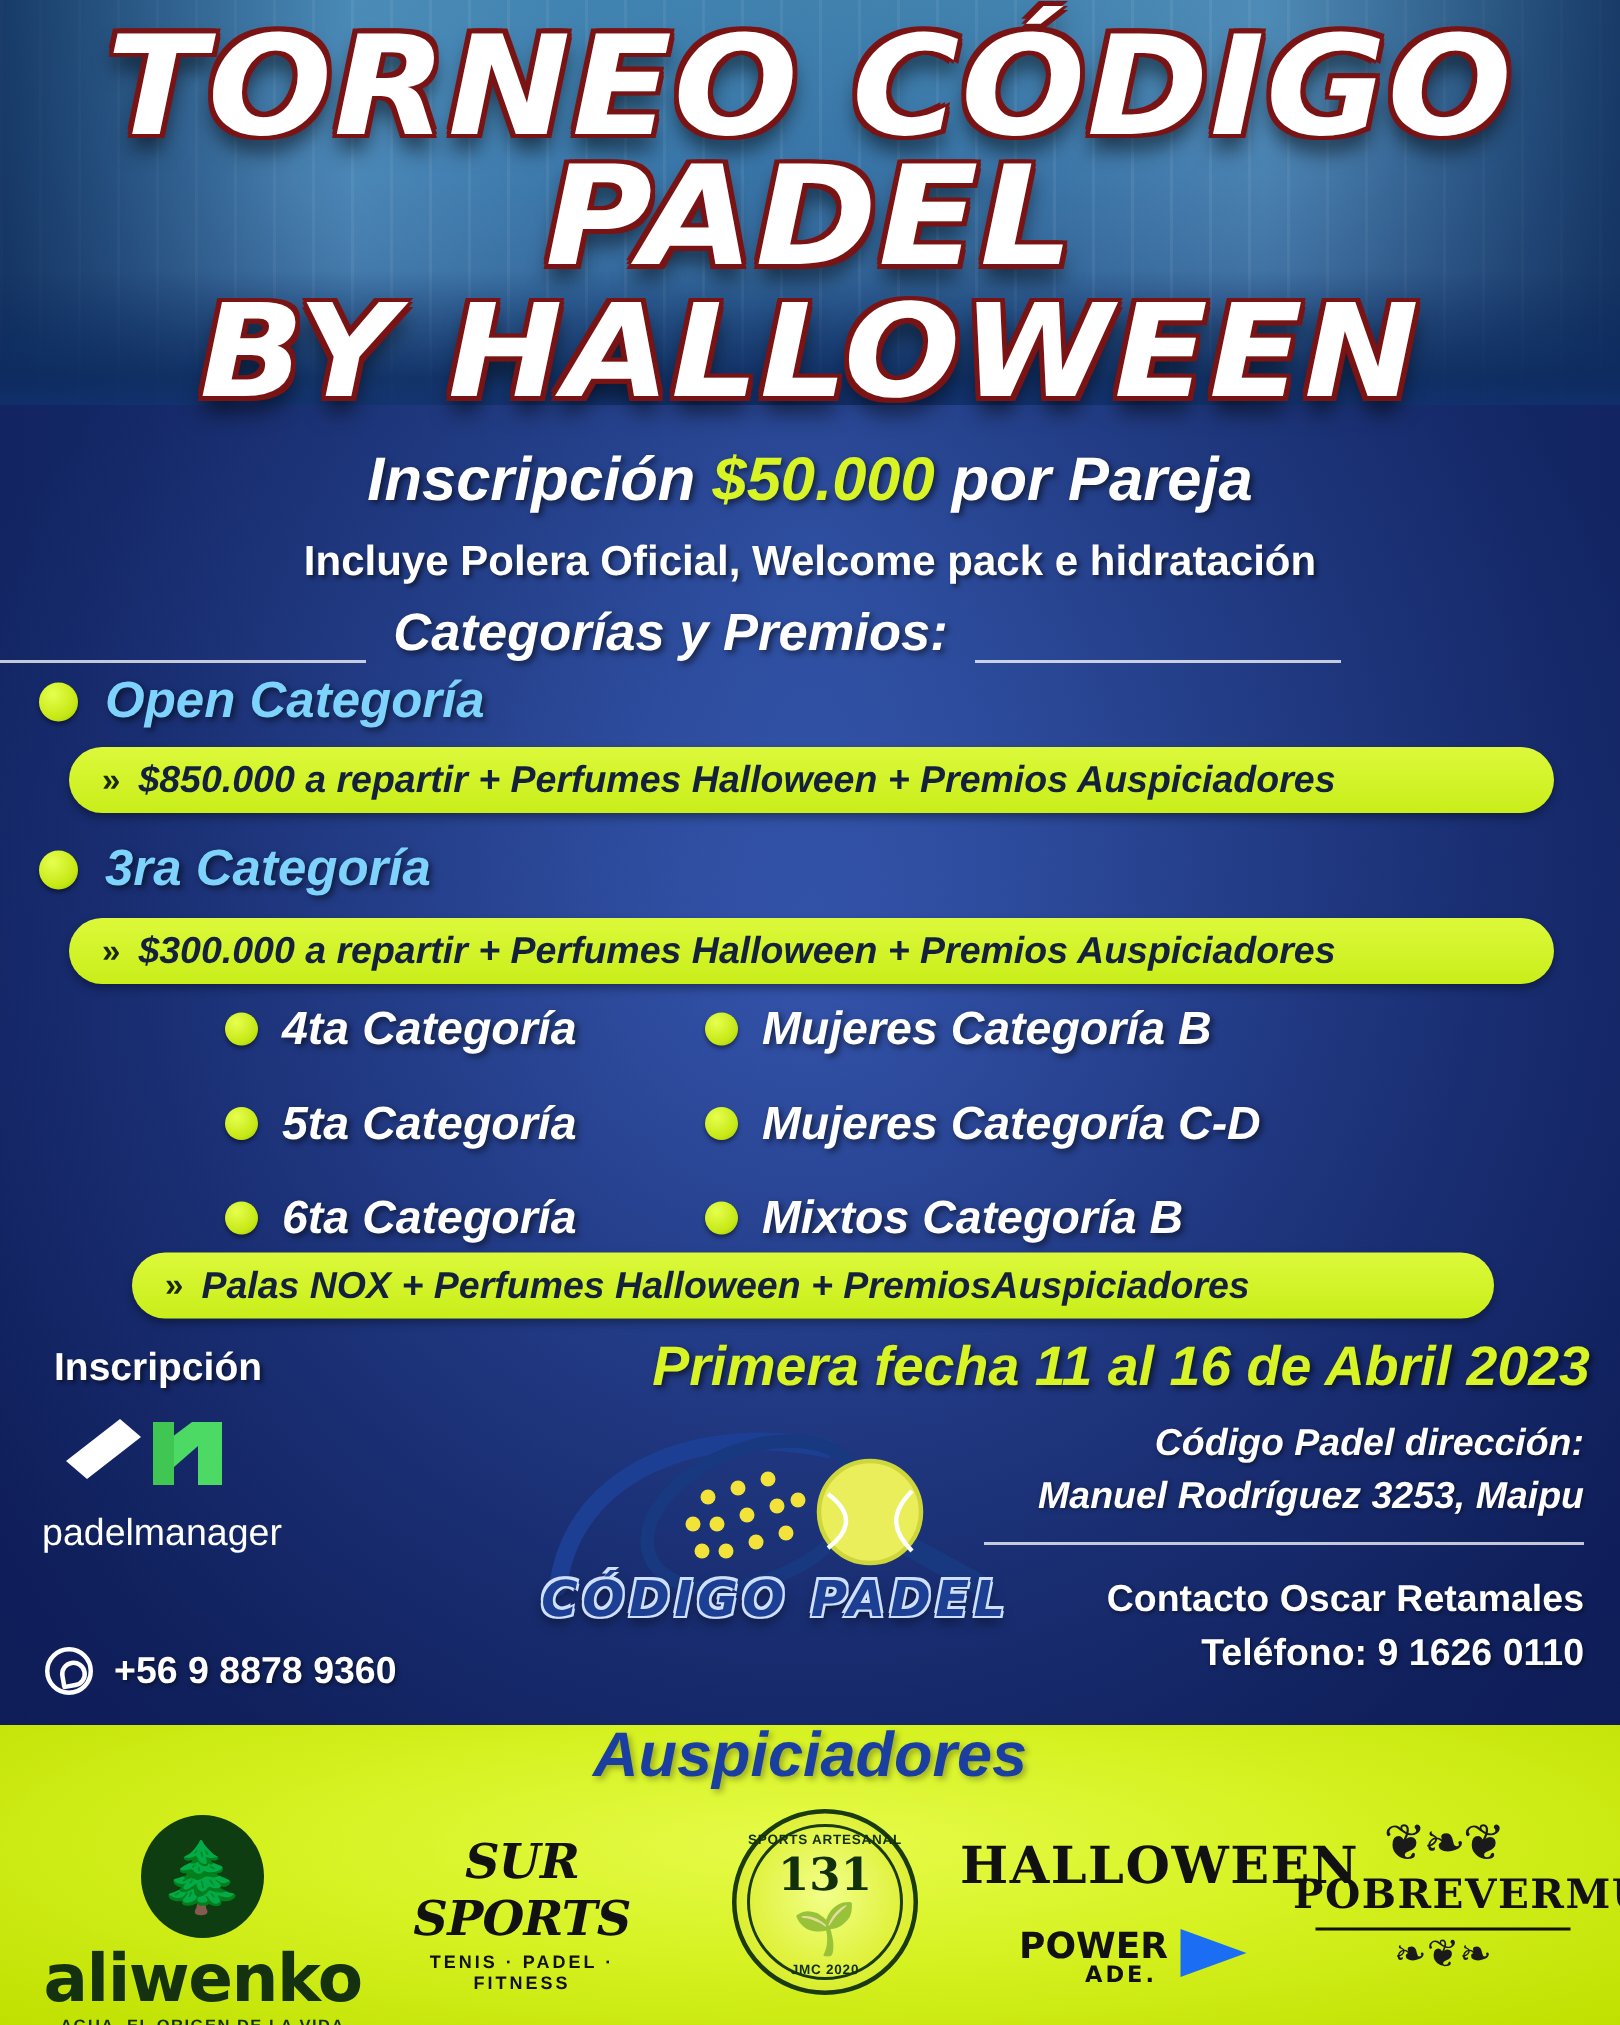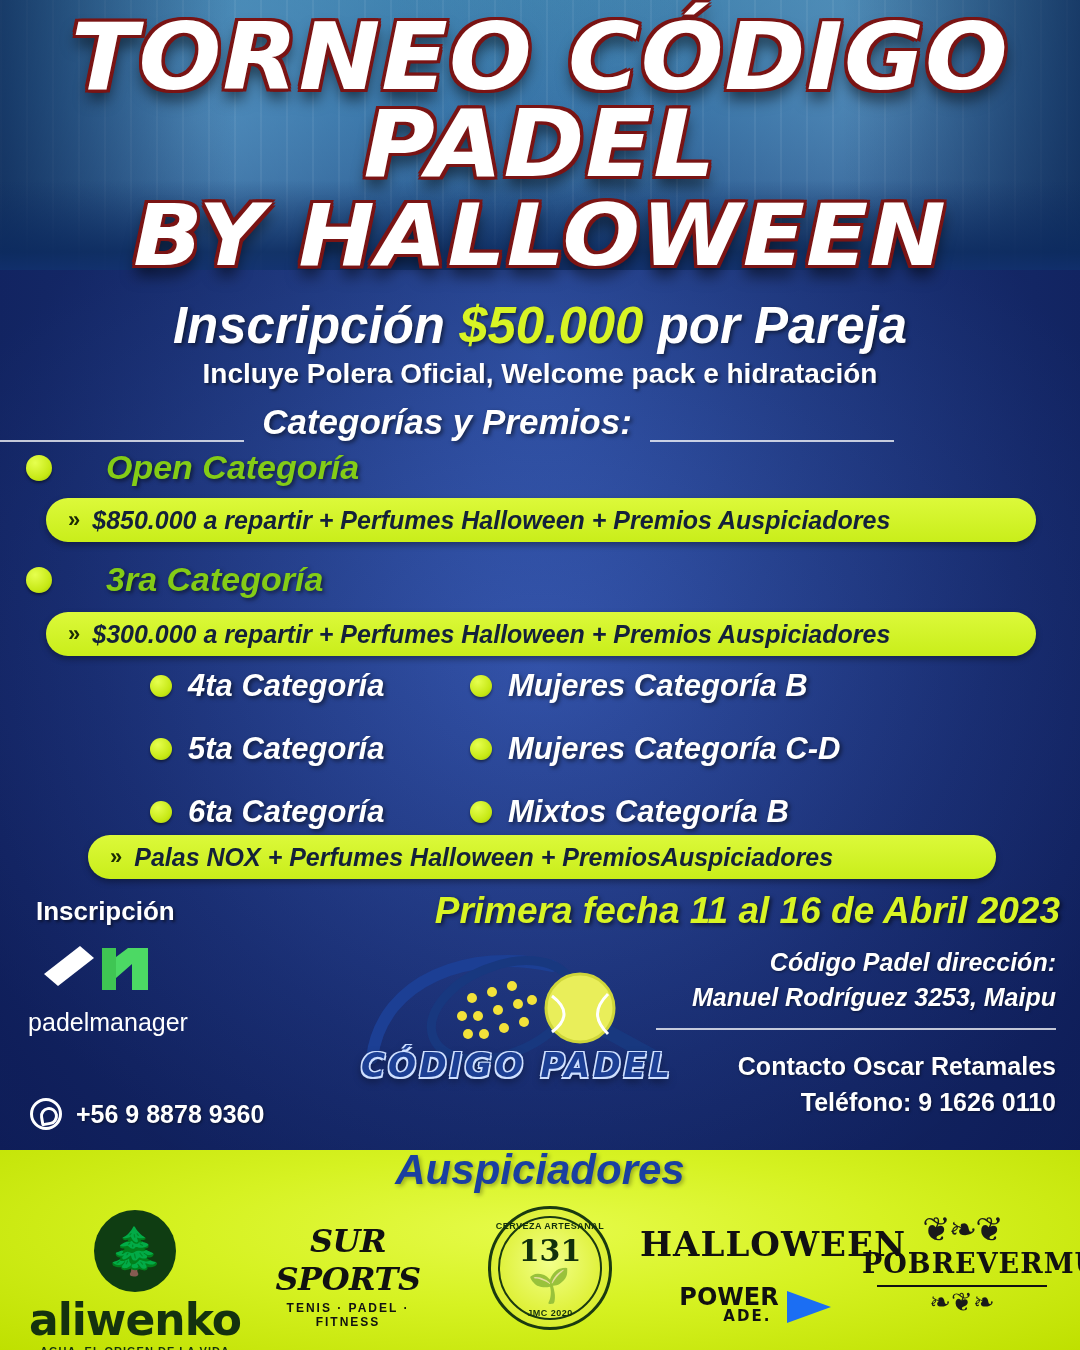--- a/index.html
+++ b/index.html
@@ -63,21 +63,21 @@
       -3px -3px 0 #7a1414, 3px -3px 0 #7a1414, -3px 3px 0 #7a1414, 3px 3px 0 #7a1414,
       0 10px 14px rgba(0,0,0,.6);
     transform: scaleX(1.06);
   }
   .title-1 { font-size: 92px; }
   .title-2 { font-size: 86px; margin-top: 6px; }
 
   
   .inscripcion {
     position: absolute; top: 296px; left: 0; width: 1080px; text-align: center;
-    font-size: 51px; font-weight: bold; color: #fff; font-style: italic;
+    font-size: 41px; font-weight: bold; color: #fff; font-style: italic;
     text-shadow: 2px 2px 4px rgba(0,0,0,.55);
     z-index: 4;
   }
   .inscripcion .amount { color: #d8f424; }
   .incluye {
     position: absolute; top: 358px; left: 0; width: 1080px; text-align: center;
     font-size: 28px; font-weight: bold; color: #ffffff;
     text-shadow: 2px 2px 3px rgba(0,0,0,.5);
     z-index: 4;
   }
@@ -99,23 +99,22 @@
     position: absolute; left: 26px; display: flex; align-items: center; gap: 18px;
     z-index: 4;
   }
   .dot {
     width: 26px; height: 26px; border-radius: 50%;
     background: radial-gradient(circle at 35% 30%, #e6ff4f, #c6e814 65%, #9fc000 100%);
     box-shadow: 0 2px 3px rgba(0,0,0,.45);
     flex: none;
   }
   .cat-big .label {
-    font-size: 34px; font-weight: bold; color: #84cc16; font-style: italic;
+    font-size: 34px; font-weight: bold; color: #7dd3fc; font-style: italic;
     text-shadow: 2px 2px 4px rgba(0,0,0,.55);
-    margin-left: 36px;
   }
 
   
   .prize-bar {
     position: absolute; left: 46px; width: 990px; height: 44px;
     background: linear-gradient(180deg, #dcf93a 0%, #c9ee1a 100%);
     border-radius: 22px;
     display: flex; align-items: center; gap: 12px;
     padding: 0 22px;
     box-shadow: 0 3px 6px rgba(0,0,0,.35);
@@ -284,21 +283,21 @@
     position: absolute; bottom: 9px; left: 0; width: 100%; text-align: center;
     font-size: 9px; font-weight: bold; color: #12300c; letter-spacing: .5px;
   }
 
   
   .sp-hw { left: 640px; top: 24px; width: 230px; }
   .hw-text {
     font-family: "DejaVu Serif", serif;
     font-size: 34px; font-weight: bold; color: #111; letter-spacing: 1px;
   }
-  .pw-wrap { margin-top: 22px; display: flex; align-items: flex-end; justify-content: center; gap: 8px; }
+  .pw-wrap { margin-top: 22px; display: flex; align-items: flex-start; justify-content: center; gap: 8px; }
   .pw-text {
     font-family: "DejaVu Sans", sans-serif;
     font-size: 24px; font-weight: bold; color: #111; line-height: .95; text-align: left;
   }
   .pw-text small { display: block; font-size: 15px; letter-spacing: 2px; margin-left: 44px; }
   .pw-arrow {
     width: 0; height: 0; border-left: 44px solid #1b6ef3;
     border-top: 16px solid transparent; border-bottom: 16px solid transparent;
   }
 
@@ -455,21 +454,21 @@
       <div class="sur-sub">TENIS · PADEL · FITNESS</div>
       <div class="nox-wrap">
         <span class="nox-text">nox</span>
 
       </div>
     </div>
 
     <div class="sp sp-131">
       <div class="badge131">
         <div class="inner"></div>
-        <div class="top-txt">CERVEZA ARTESANAL</div>
+        <div class="top-txt">SPORTS ARTESANAL</div>
         <div class="num">131</div>
         <div class="hop">🌱</div>
         <div class="bot-txt">JMC 2020</div>
       </div>
     </div>
 
     <div class="sp sp-hw">
       <div class="hw-text">HALLOWEEN</div>
       <div class="pw-wrap">
         <div class="pw-text">

